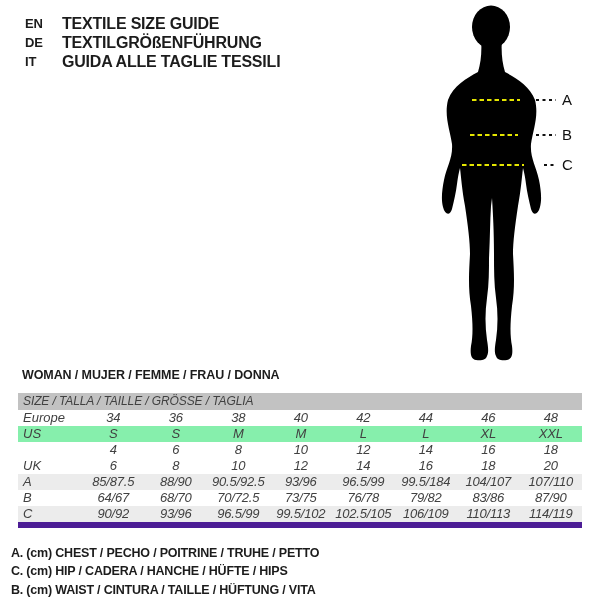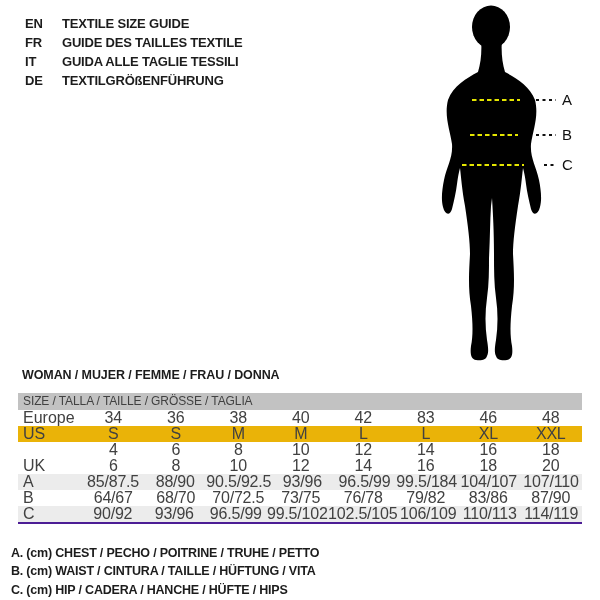--- a/index.html
+++ b/index.html
@@ -5,58 +5,54 @@
   html,body{margin:0;padding:0;background:#fff;}
   #stage{
     position:relative;width:600px;height:600px;background:#ffffff;
     font-family:"Liberation Sans",sans-serif;overflow:hidden;
     color:#1c1c1c;
   }
   
   .lang-list{position:absolute;left:25px;top:14px;}
   .lang-row{display:flex;height:19px;line-height:19px;}
   .lang-code{width:37px;font-weight:bold;font-size:13px;letter-spacing:-.2px;}
-  .lang-label{font-weight:bold;font-size:13px;letter-spacing:-.2px;white-space:nowrap;}
+  .lang-label{font-weight:bold;font-size:16px;letter-spacing:-.2px;white-space:nowrap;}
   
   .figure-wrap{position:absolute;left:425px;top:4px;width:160px;height:370px;}
   .figure-wrap svg{display:block;width:160px;height:370px;}
   .marker-text{font-family:"Liberation Sans",sans-serif;font-size:15px;fill:#111;}
   
   .section-title{position:absolute;left:22px;top:368px;font-size:12.5px;font-weight:bold;letter-spacing:-.1px;text-align:right;}
   
-  .size-table{position:absolute;left:18px;top:393px;width:564px;border-bottom:2px solid #4c1d95;}
+  .size-table{position:absolute;left:18px;top:393px;width:564px;border-bottom:6px solid #4c1d95;font-style:italic;}
   .tbl-header{height:17px;line-height:17px;font-size:12px;color:#414141;padding-left:5px;letter-spacing:-.1px;}
-  .tbl-row{display:flex;height:16px;line-height:16px;font-size:16px;color:#414141;}
+  .tbl-row{display:flex;height:16px;line-height:16px;font-size:13px;color:#414141;}
   .row-label{width:59px;padding-left:5px;white-space:nowrap;}
   .cell{flex:1;text-align:center;white-space:nowrap;letter-spacing:-.2px;}
   
   .legend{position:absolute;left:11px;top:544px;}
   .legend-line{height:18.3px;line-height:18.3px;font-size:12.5px;font-weight:bold;letter-spacing:-.2px;white-space:nowrap;}
 </style>
 </head>
 <body>
 
 <div id="stage">
 
   <div class="lang-list">
       <div class="lang-row">
         <span class="lang-code">EN</span>
         <span class="lang-label">TEXTILE SIZE GUIDE</span>
       </div>
       <div class="lang-row">
-        <span class="lang-code">FR</span>
-        <span class="lang-label">GUIDE DES TAILLES TEXTILE</span>
+        <span class="lang-code">DE</span>
+        <span class="lang-label">TEXTILGRÖßENFÜHRUNG</span>
       </div>
       <div class="lang-row">
         <span class="lang-code">IT</span>
         <span class="lang-label">GUIDA ALLE TAGLIE TESSILI</span>
-      </div>
-      <div class="lang-row">
-        <span class="lang-code">DE</span>
-        <span class="lang-label">TEXTILGRÖßENFÜHRUNG</span>
       </div>
     </div>
 
   <div class="figure-wrap">
     <svg viewBox="0 0 160 370">
 
       <ellipse cx="66" cy="23" rx="19" ry="21.5" fill="#000000"></ellipse>
 
       <path d="M 56,34
                C 57,48 56,58 53,68
@@ -117,25 +113,25 @@
   <div class="size-table">
     <div class="tbl-header" style="background: rgb(194, 194, 194);">SIZE / TALLA / TAILLE / GRÖSSE / TAGLIA</div>
     <div id="tbl-body">
         <div class="tbl-row">
           <span class="row-label">Europe</span>
           <span class="cell">34</span>
           <span class="cell">36</span>
           <span class="cell">38</span>
           <span class="cell">40</span>
           <span class="cell">42</span>
-          <span class="cell">83</span>
+          <span class="cell">44</span>
           <span class="cell">46</span>
           <span class="cell">48</span>
         </div>
-        <div class="tbl-row" style="background: #eab308; align-items: flex-end;">
+        <div class="tbl-row" style="background: #86efac; align-items: flex-end;">
           <span class="row-label">US</span>
           <span class="cell">S</span>
           <span class="cell">S</span>
           <span class="cell">M</span>
           <span class="cell">M</span>
           <span class="cell">L</span>
           <span class="cell">L</span>
           <span class="cell">XL</span>
           <span class="cell">XXL</span>
         </div>
@@ -192,17 +188,17 @@
           <span class="cell">102.5/105</span>
           <span class="cell">106/109</span>
           <span class="cell">110/113</span>
           <span class="cell">114/119</span>
         </div>
       </div>
   </div>
 
   <div class="legend">
       <div class="legend-line">A. (cm) CHEST / PECHO / POITRINE / TRUHE / PETTO</div>
+      <div class="legend-line">C. (cm) HIP / CADERA / HANCHE / HÜFTE / HIPS</div>
       <div class="legend-line">B. (cm) WAIST / CINTURA / TAILLE / HÜFTUNG / VITA</div>
-      <div class="legend-line">C. (cm) HIP / CADERA / HANCHE / HÜFTE / HIPS</div>
     </div>
 
 </div>
 
 </body></html>

